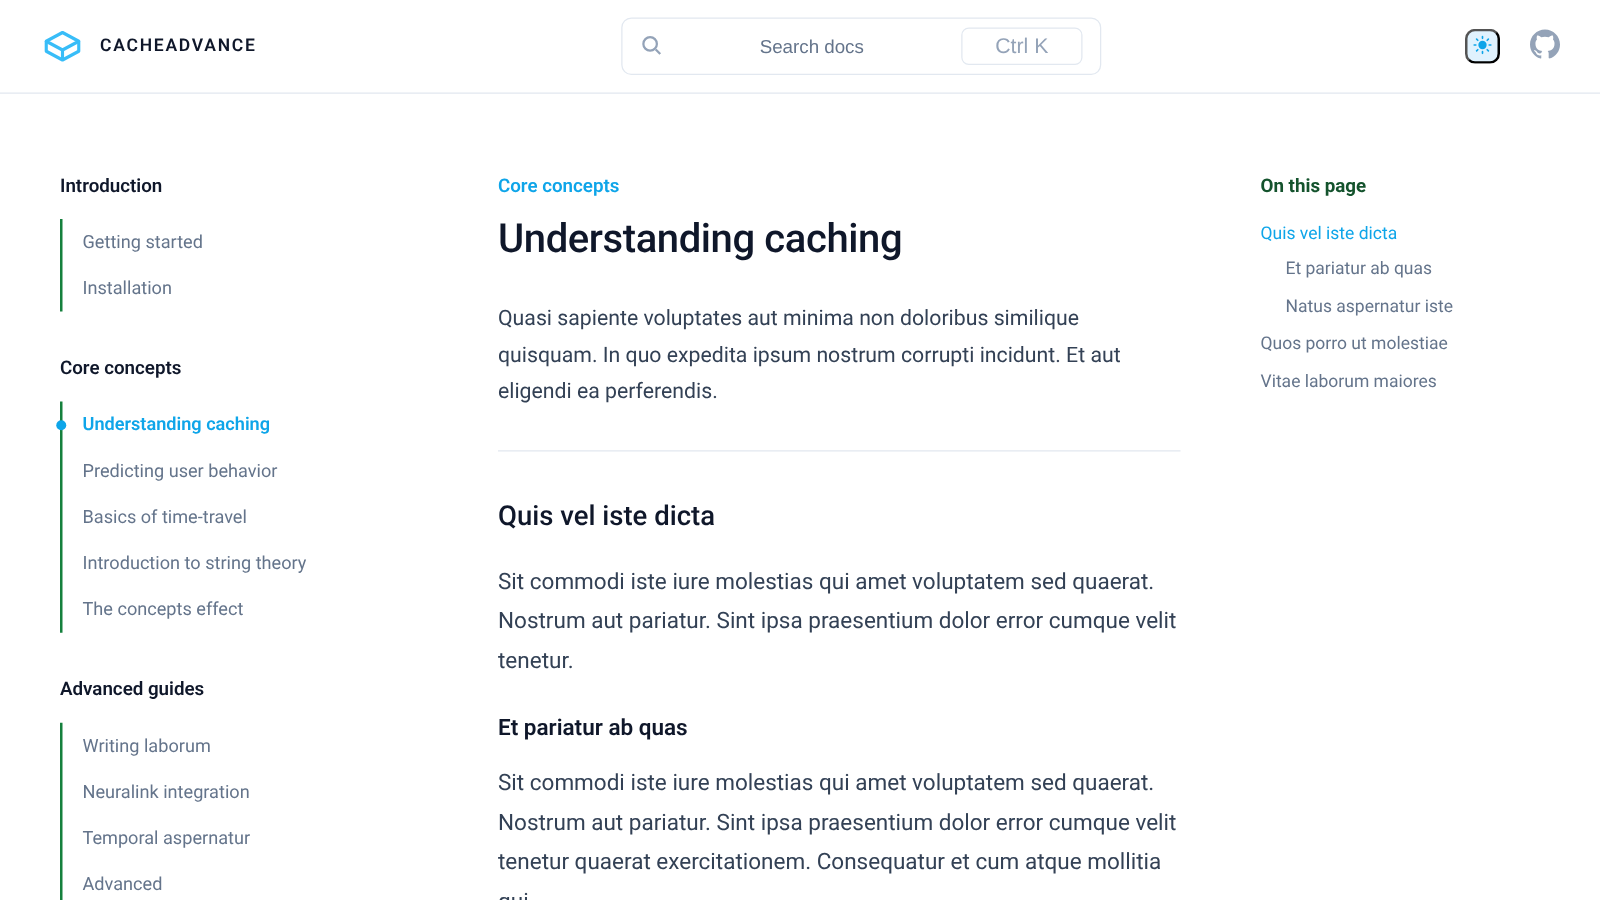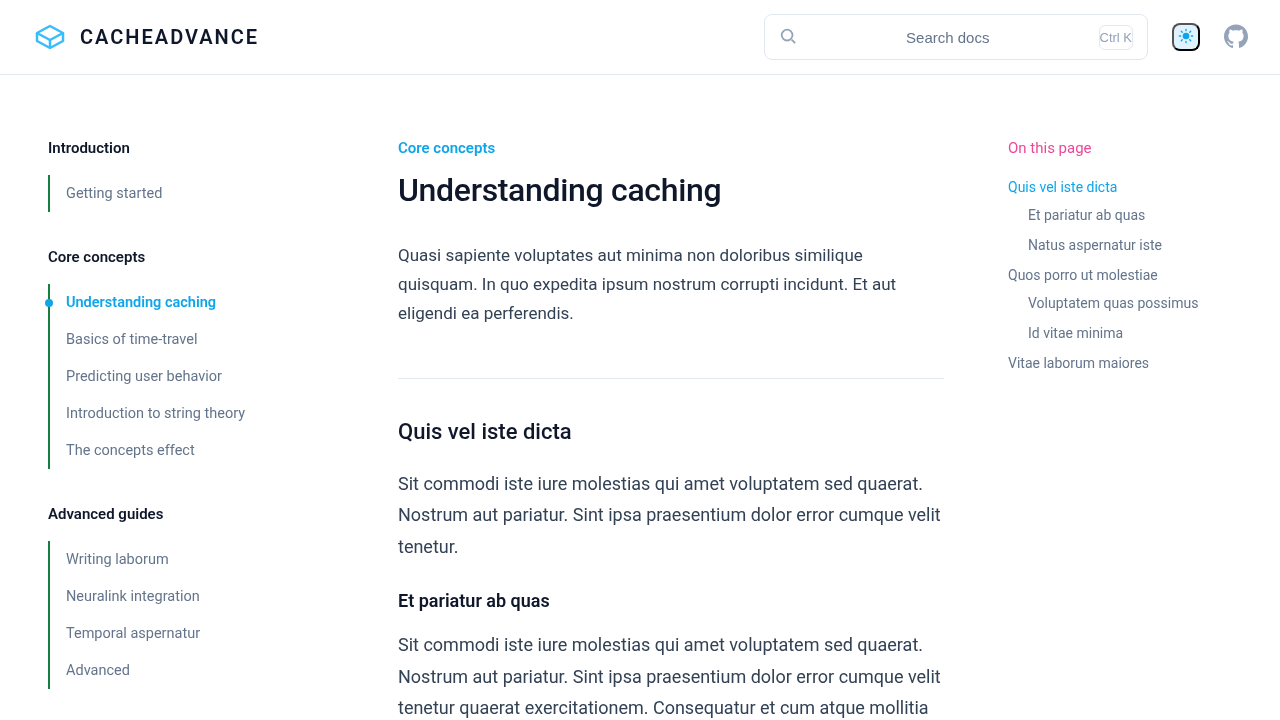--- a/index.html
+++ b/index.html
@@ -20,48 +20,48 @@
   }
   .logo-area {
     display: flex;
     align-items: center;
     gap: 12px;
     flex-shrink: 0;
   }
   .logo-icon svg { display: block; }
   .logo-text {
     font-weight: 600;
-    font-size: 20px;
+    font-size: 14px;
     letter-spacing: 0.1em;
     color: #0f172a;
   }
   .header-center {
     flex: 1;
     display: flex;
-    justify-content: flex-end;
+    justify-content: center;
   }
   .search {
     width: 384px;
     height: 46px;
     border: 1px solid #e2e8f0;
     border-radius: 8px;
     display: flex;
     align-items: center;
     padding: 0 14px 0 14px;
     gap: 12px;
     color: #64748b;
     background: #fff;
   }
   .search svg { flex-shrink: 0; }
   .search-placeholder { flex: 1; font-size: 15px; color: #64748b; }
   .search-kbd {
-    font-size: 13px;
+    font-size: 17px;
     border: 1px solid #e2e8f0;
     border-radius: 6px;
-    padding: 4px 0;
+    padding: 4px 26px;
     color: #94a3b8;
     font-family: inherit;
   }
   .header-right {
     display: flex;
     align-items: center;
     gap: 24px;
   }
   .theme-btn {
     width: 28px; height: 28px;
@@ -140,21 +140,21 @@
     font-size: 32px;
     font-weight: 500;
     color: #0f172a;
     margin-bottom: 32px;
     letter-spacing: -0.01em;
   }
   .lead {
     font-size: 17px;
     line-height: 1.7;
     color: #334155;
-    margin-bottom: 50px;
+    margin-bottom: 32px;
   }
   .article hr {
     border: none;
     border-top: 1px solid #e2e8f0;
     margin: 32px 0 40px 0;
   }
   .article h2 {
     font-size: 22px;
     font-weight: 500;
     color: #0f172a;
@@ -171,23 +171,23 @@
     line-height: 1.75;
     color: #334155;
     margin-bottom: 20px;
   }
 
   .toc {
     width: 240px;
     flex-shrink: 0;
   }
   .toc-title {
-    font-weight: 400;
+    font-weight: 700;
     font-size: 15px;
-    color: #ec4899;
+    color: #14532d;
     margin-bottom: 22px;
   }
   .toc-list, .toc-sublist { list-style: none; }
   .toc-list > li { margin-bottom: 14px; }
   .toc-list a {
     color: #64748b;
     text-decoration: none;
     font-size: 14px;
   }
   .toc-list .h2.active > a { color: #0ea5e9; }
@@ -244,28 +244,29 @@
   </div>
 </header>
 
 <div class="body">
 
   <nav class="sidebar" id="sidebar">
       <div class="nav-section">
         <h2 class="nav-title">Introduction</h2>
         <ul class="nav-list">
           <li class="nav-item"><a>Getting started</a></li>
+          <li class="nav-item"><a>Installation</a></li>
         </ul>
       </div>
       <div class="nav-section">
         <h2 class="nav-title">Core concepts</h2>
         <ul class="nav-list">
           <li class="nav-item active"><a>Understanding caching</a></li>
+          <li class="nav-item"><a>Predicting user behavior</a></li>
           <li class="nav-item"><a>Basics of time-travel</a></li>
-          <li class="nav-item"><a>Predicting user behavior</a></li>
           <li class="nav-item"><a>Introduction to string theory</a></li>
           <li class="nav-item"><a>The concepts effect</a></li>
         </ul>
       </div>
       <div class="nav-section">
         <h2 class="nav-title">Advanced guides</h2>
         <ul class="nav-list">
           <li class="nav-item"><a>Writing laborum</a></li>
           <li class="nav-item"><a>Neuralink integration</a></li>
           <li class="nav-item"><a>Temporal aspernatur</a></li>
@@ -286,22 +287,19 @@
       <p class="body-p">Sit commodi iste iure molestias qui amet voluptatem sed quaerat. Nostrum aut pariatur. Sint ipsa praesentium dolor error cumque velit tenetur quaerat exercitationem. Consequatur et cum atque mollitia qui</p>
     </article>
 
     <aside class="toc">
       <h2 class="toc-title">On this page</h2>
       <ol class="toc-list" id="toc-list">
           <li class="h2 active"><a>Quis vel iste dicta</a><ol class="toc-sublist">
               <li><a>Et pariatur ab quas</a></li>
               <li><a>Natus aspernatur iste</a></li>
             </ol></li>
-          <li class="h2"><a>Quos porro ut molestiae</a><ol class="toc-sublist">
-              <li><a>Voluptatem quas possimus</a></li>
-              <li><a>Id vitae minima</a></li>
-            </ol></li>
+          <li class="h2"><a>Quos porro ut molestiae</a></li>
           <li class="h2"><a>Vitae laborum maiores</a></li>
         </ol>
     </aside>
   </main>
 
 </div>
 
 </body></html>

